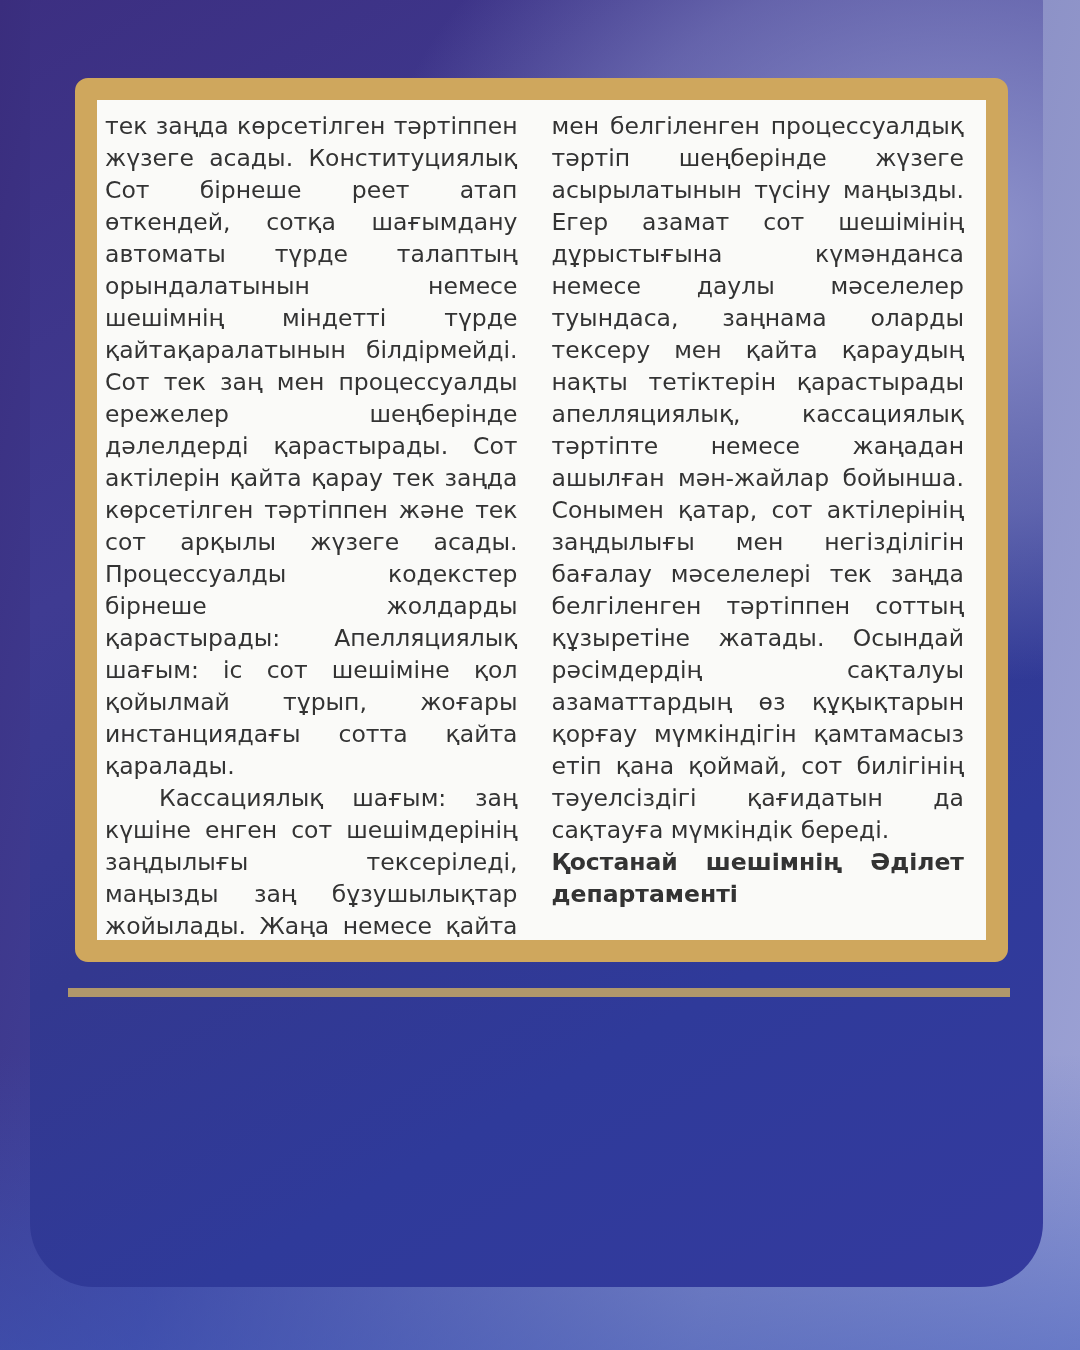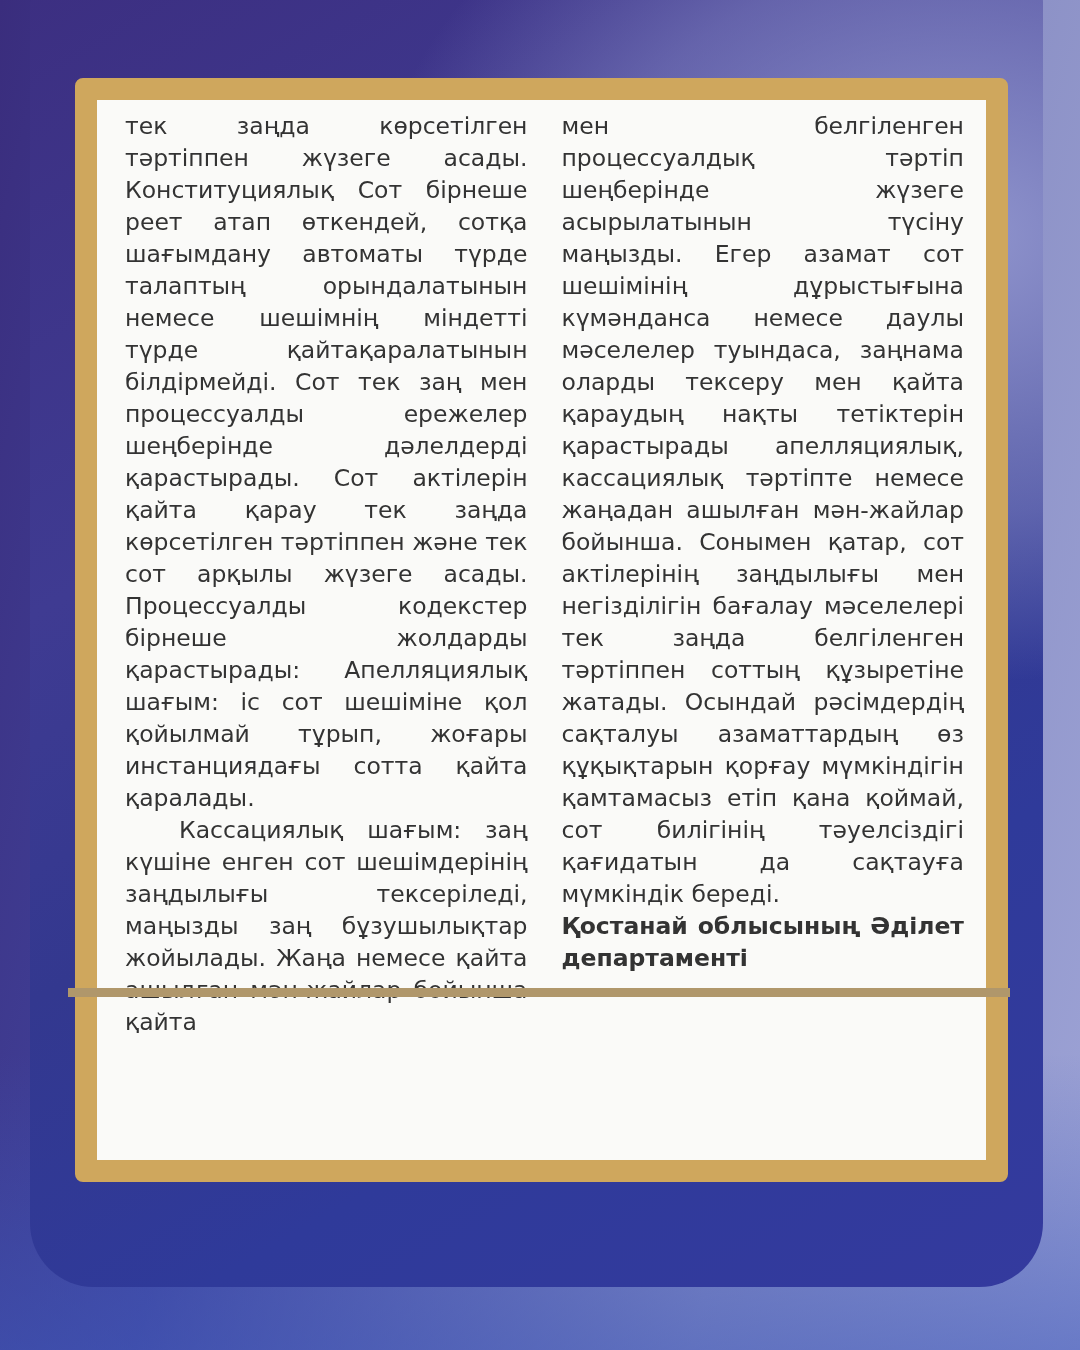--- a/index.html
+++ b/index.html
@@ -25,26 +25,26 @@
     border-radius: 64px;
     background:
       radial-gradient(ellipse 820px 620px at 92% 22%, rgba(148,153,208,0.95) 0%, rgba(148,153,208,0.45) 45%, rgba(148,153,208,0) 72%),
       linear-gradient(150deg, #3c2e80 0%, #3f3b92 35%, #33388f 55%, #2f3a9a 75%, #343a9e 100%);
   }
   .card {
     position: absolute;
     left: 75px;
     top: 78px;
     width: 933px;
-    height: 1104px;
+    height: 884px;
     box-sizing: border-box;
     border: 22px solid #cfa75d;
-    border-radius: 8px;
+    border-radius: 13px;
     background: #fafaf8;
-    padding: 10px 22px 6px 28px;
+    padding: 10px 22px 6px 8px;
     overflow: hidden;
   }
   .columns {
     display: flex;
     gap: 34px;
     height: 100%;
   }
   .column {
     flex: 1 1 0;
     min-width: 0;
@@ -97,21 +97,21 @@
   <div class="panel"></div>
 
   <div class="card">
     <div class="columns">
       <div class="column">
         <p>тек заңда көрсетілген тәртіппен жүзеге асады. Конституциялық Сот бірнеше реет атап өткендей, сотқа шағымдану автоматы түрде талаптың орындалатынын немесе шешімнің міндетті түрде қайтақаралатынын білдірмейді. Сот тек заң мен процессуалды ережелер шеңберінде дәлелдерді қарастырады. Сот актілерін қайта қарау тек заңда көрсетілген тәртіппен және тек сот арқылы жүзеге асады. Процессуалды кодекстер бірнеше жолдарды қарастырады: Апелляциялық шағым: іс сот шешіміне қол қойылмай тұрып, жоғары инстанциядағы сотта қайта қаралады.</p>
         <p class="para-indent">Кассациялық шағым: заң күшіне енген сот шешімдерінің заңдылығы тексеріледі, маңызды заң бұзушылықтар жойылады. Жаңа немесе қайта ашылған мән-жайлар бойынша қайта</p>
       </div>
       <div class="column">
         <p>мен белгіленген процессуалдық тәртіп шеңберінде жүзеге асырылатынын түсіну маңызды. Егер азамат сот шешімінің дұрыстығына күмәнданса немесе даулы мәселелер туындаса, заңнама оларды тексеру мен қайта қараудың нақты тетіктерін қарастырады апелляциялық, кассациялық тәртіпте немесе жаңадан ашылған мән-жайлар бойынша. Сонымен қатар, сот актілерінің заңдылығы мен негізділігін бағалау мәселелері тек заңда белгіленген тәртіппен соттың құзыретіне жатады. Осындай рәсімдердің сақталуы азаматтардың өз құқықтарын қорғау мүмкіндігін қамтамасыз етіп қана қоймай, сот билігінің тәуелсіздігі қағидатын да сақтауға мүмкіндік береді.</p>
-        <p class="attribution">Қостанай облысының Әділет департаменті</p>
+        <p class="attribution">Қостанай шешімнің Әділет департаменті</p>
       </div>
     </div>
   </div>
 
   <div class="divider"></div>
 
 
 </div>
 
 </body></html>

